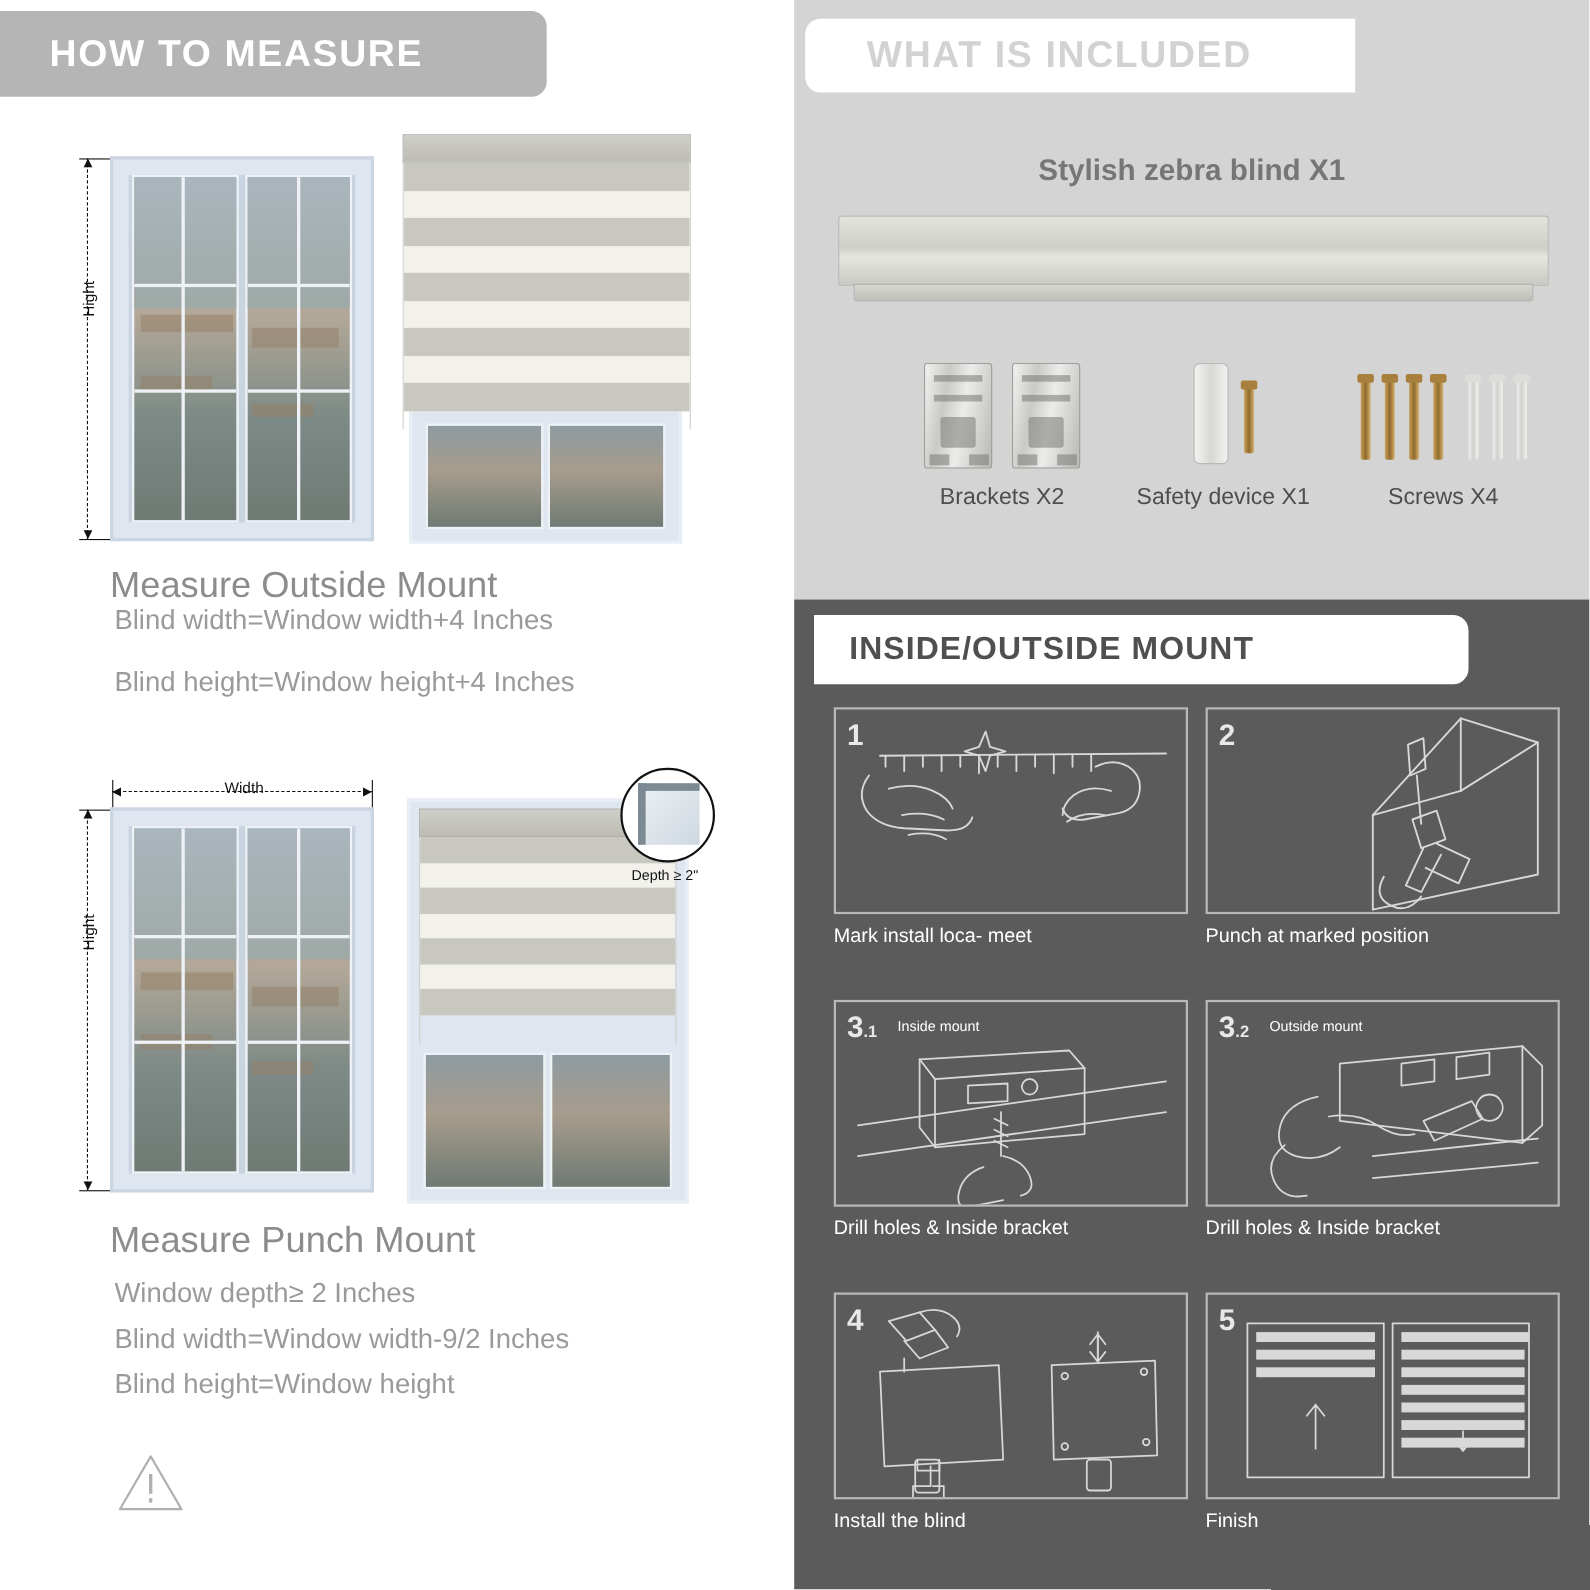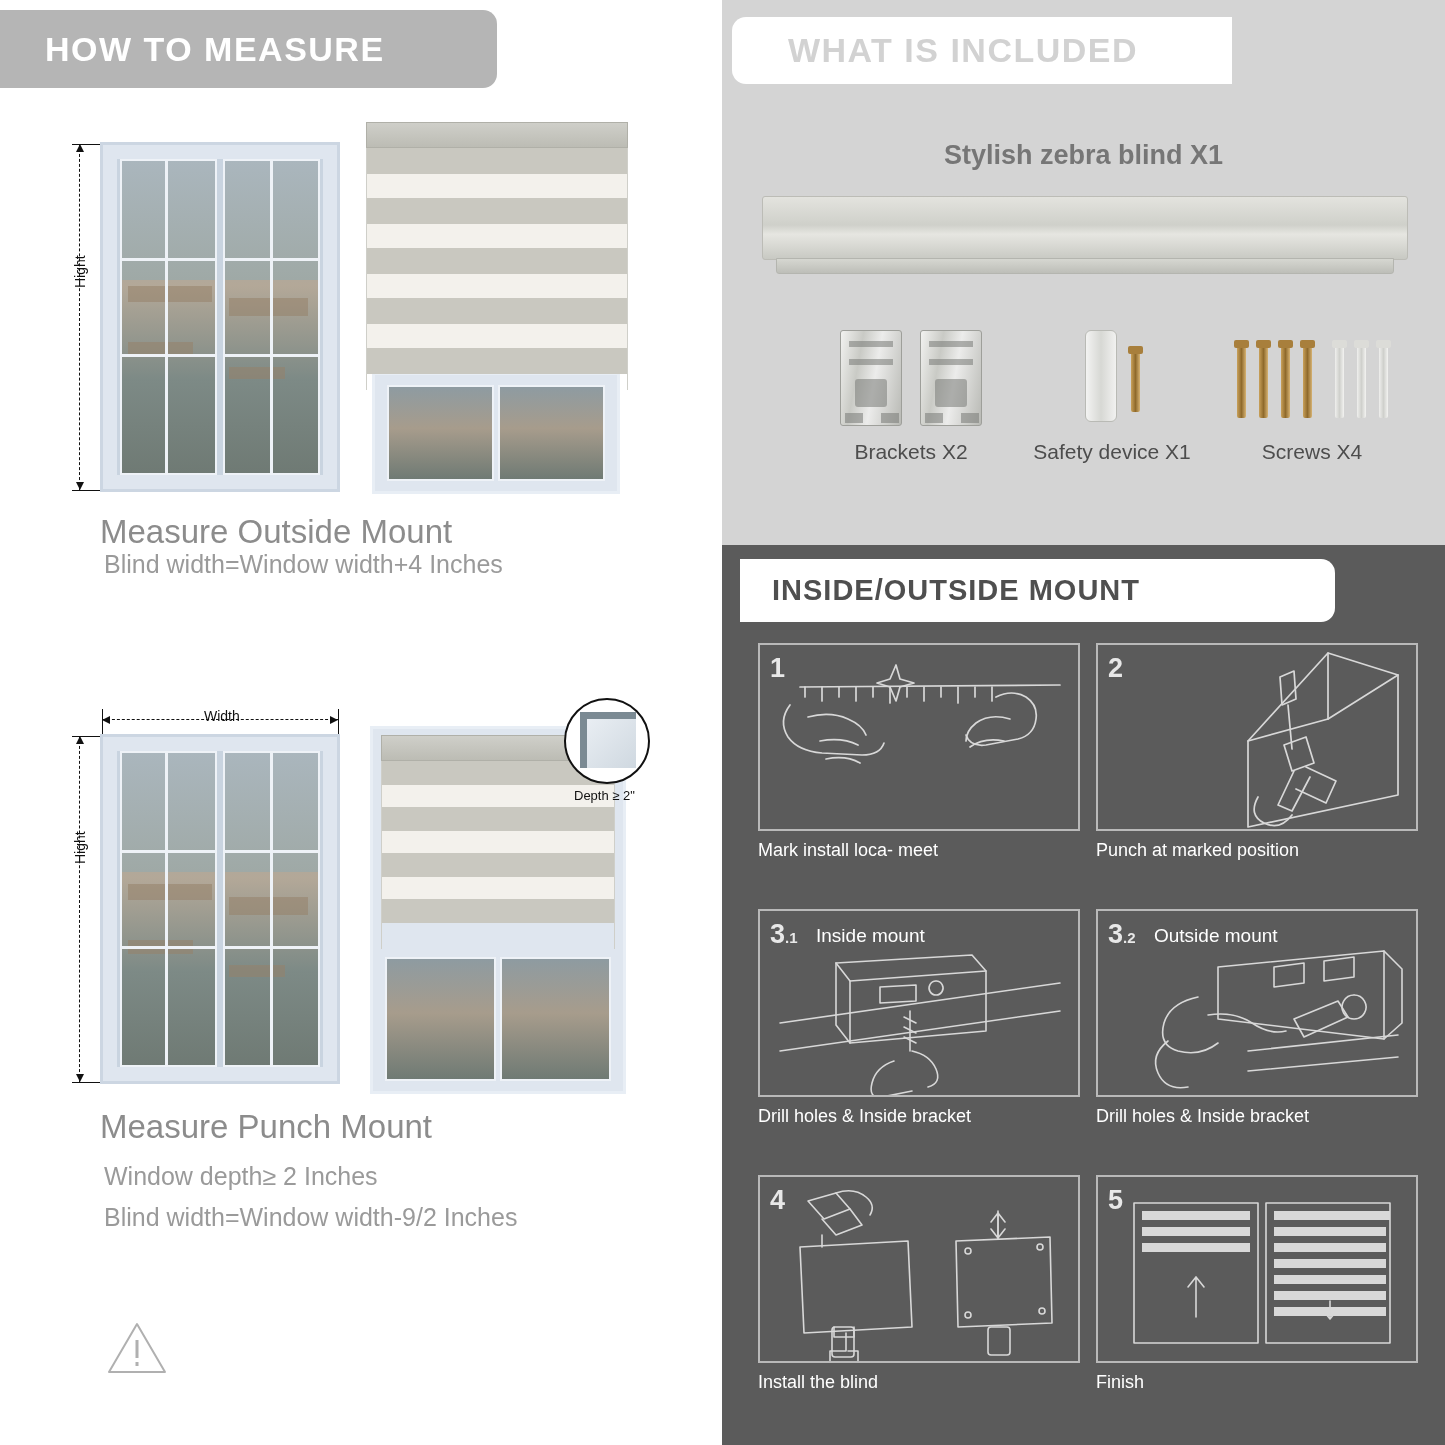--- a/index.html
+++ b/index.html
@@ -194,21 +194,21 @@
   .step-box {
     position:relative; width:100%; height:188px;
     border:2px solid #b9b9b9; background:#5b5b5b; overflow:hidden;
   }
   .step-num {
     position:absolute; left:10px; top:8px; font-size:27px; color:#e8e8e8;
     font-weight:bold; z-index:3;
   }
   .step-num small { font-size:15px; }
   .step-inline {
-    position:absolute; left:56px; top:14px; font-size:19px; color:#ffffff; z-index:3;
+    position:absolute; left:56px; top:14px; font-size:13px; color:#ffffff; z-index:3;
   }
   .step-cap { margin-top:9px; font-size:18px; color:#ffffff; }
 </style>
 </head>
 <body>
 
 <div class="page">
 
   <div class="left-col">
 
@@ -270,20 +270,21 @@
           <div class="blind-strip stripe-lt" style="height:24px"></div>
           <div class="blind-strip stripe-dk" style="height:26px"></div>
           <div class="blind-strip stripe-lt" style="height:24px"></div>
           <div class="blind-strip stripe-dk" style="height:26px"></div>
         </div>
       </div>
     </div>
 
     <div class="sec-title" style="left:100px; top:513px;">Measure Outside Mount</div>
     <div class="sec-line" style="left:104px; top:550px;">Blind width=Window width+4 Inches</div>
+    <div class="sec-line" style="left:104px; top:606px;">Blind height=Window height+4 Inches</div>
 
     <div class="fig" style="left:0; top:698px; width:712px; height:400px;">
 
       <div class="dim-label" style="left:200px; top:10px;">Width</div>
       <div class="arrow-h" style="left:102px; top:21px; width:236px;"></div>
       <div class="tick-v" style="left:102px; top:11px; height:42px;"></div>
       <div class="tick-v" style="left:338px; top:11px; height:42px;"></div>
 
       <div class="dim-label" style="left:72px; top:170px; transform:rotate(-90deg); transform-origin:left top;">Hight</div>
       <div class="arrow-v" style="left:79px; top:38px; height:346px;"></div>
@@ -336,20 +337,21 @@
 
       <div class="depth-circle" style="left:564px; top:0px;">
         <div class="corner"></div>
       </div>
       <div class="depth-label" style="left:574px; top:90px;">Depth ≥ 2"</div>
     </div>
 
     <div class="sec-title" style="left:100px; top:1108px;">Measure Punch Mount</div>
     <div class="sec-line" style="left:104px; top:1162px;">Window depth≥ 2 Inches</div>
     <div class="sec-line" style="left:104px; top:1203px;">Blind width=Window width-9/2 Inches</div>
+    <div class="sec-line" style="left:104px; top:1244px;">Blind height=Window height</div>
 
     <div class="warn" style="left:106px; top:1320px; width:530px;">
       <div class="warn-tri">
         <svg width="62" height="56" viewBox="0 0 62 56" aria-hidden="true">
           <polygon points="31,4 59,52 3,52" fill="none" stroke="#b0b0b0" stroke-width="2" stroke-linejoin="round"></polygon>
           <rect x="29.5" y="20" width="3" height="18" fill="#b0b0b0"></rect>
           <rect x="29.5" y="42" width="3" height="4" fill="#b0b0b0"></rect>
         </svg>
       </div>
     </div>

